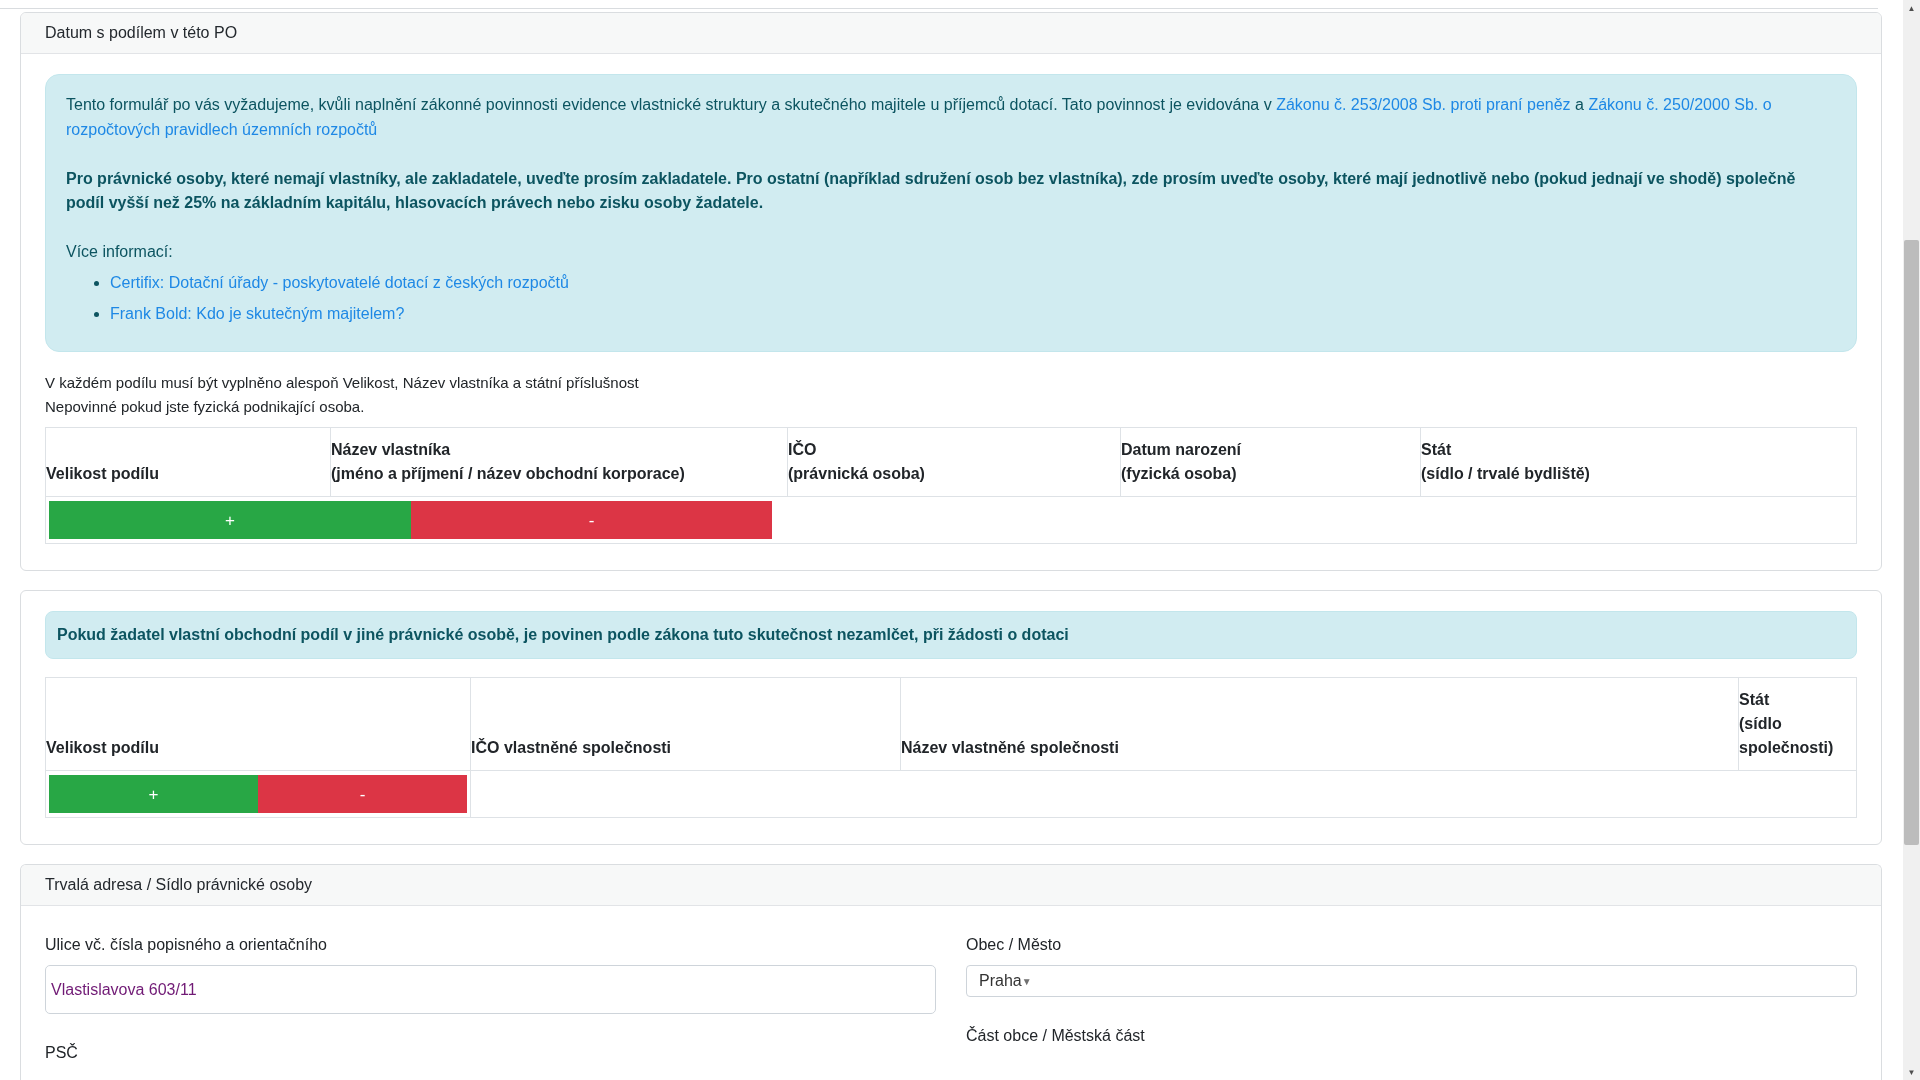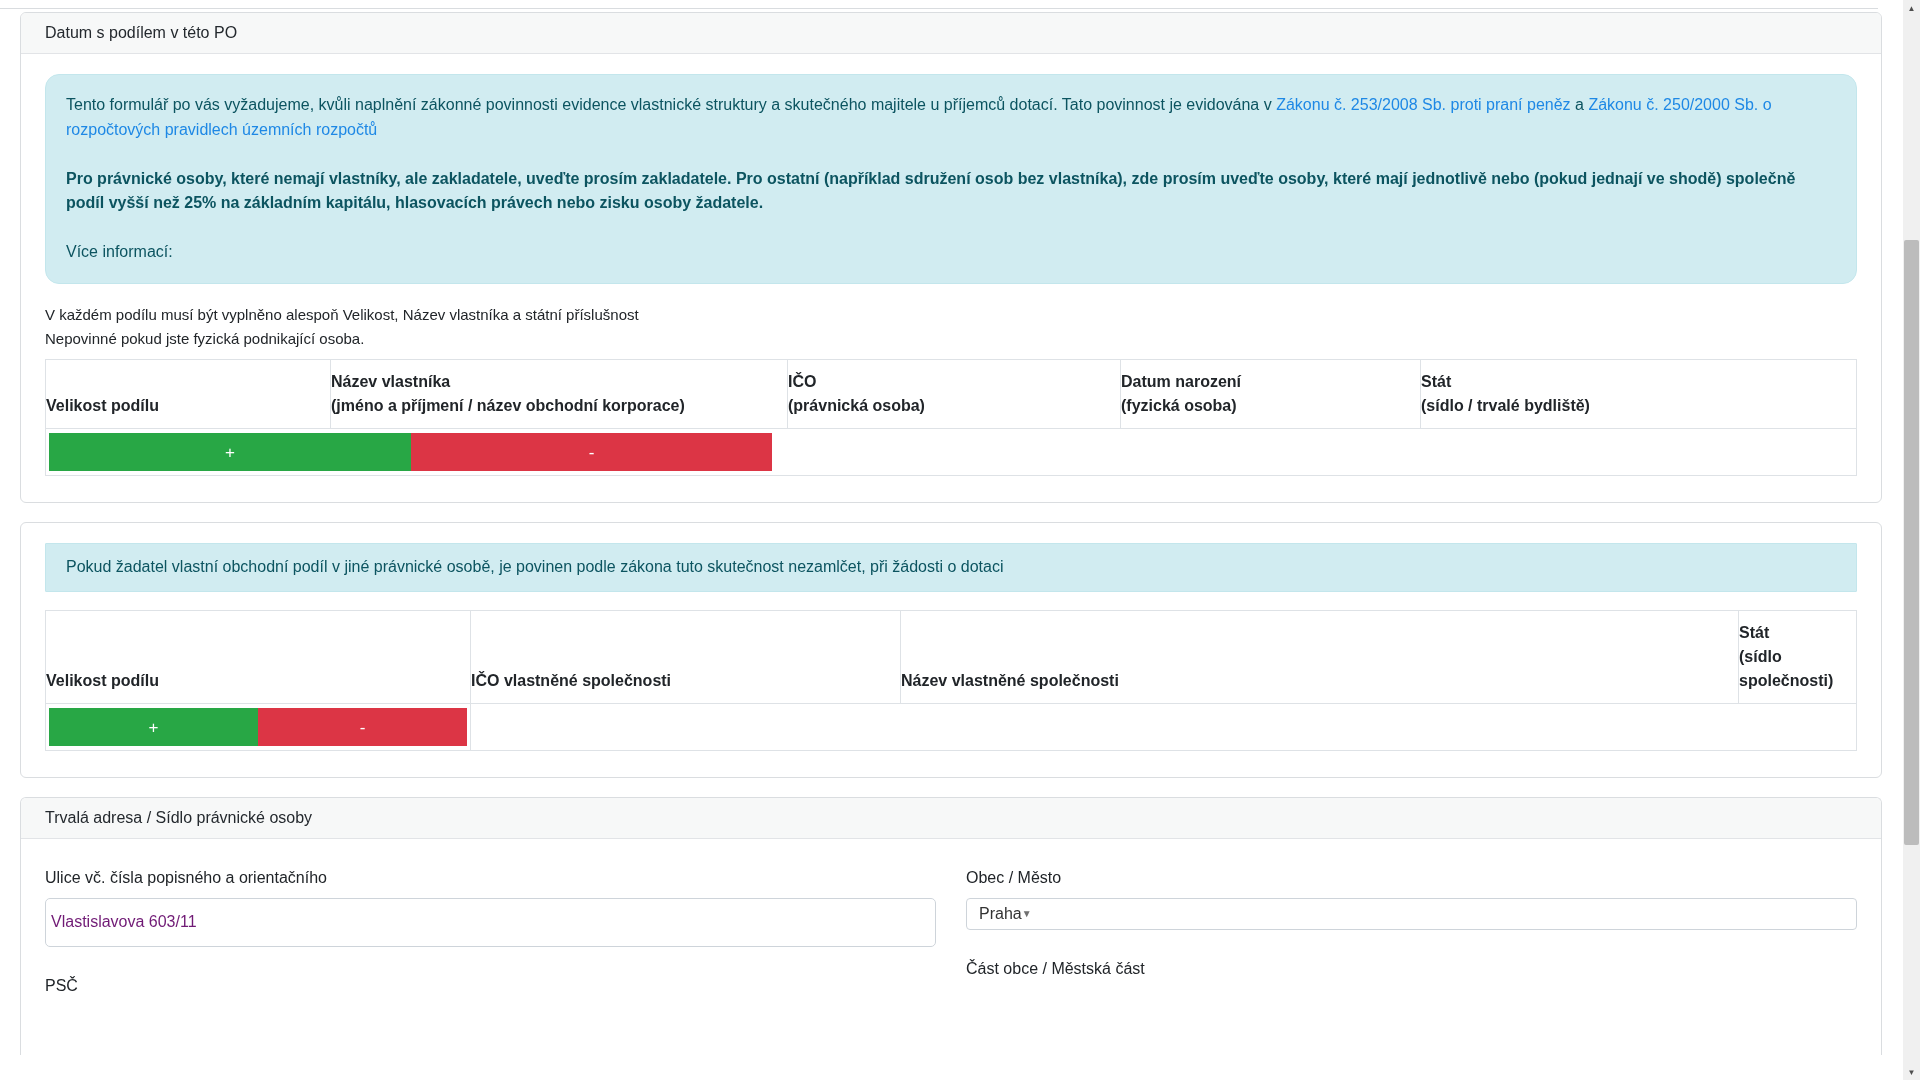--- a/index.html
+++ b/index.html
@@ -51,24 +51,25 @@
   .alert-info p.bold-par { font-weight: 700; margin-bottom: 24px; }
   .alert-info p.more-info { margin: 0; }
   .alert-info ul { margin: 6px 0 0; padding-left: 44px; }
   .alert-info li { margin-bottom: 6px; }
   a.lnk { color: #1e88e5; text-decoration: none; cursor: pointer; }
 
   .alert-slim {
     background: #d1ecf1;
     border: 1px solid #c3e6ec;
     color: #0c5460;
-    border-radius: 1px;
-    padding: 11px 20px;
+    border-radius: 8px;
+    padding: 11px 11px;
     line-height: 1.55;
     margin-bottom: 18px;
+    font-weight: bold;
   }
   .alert-slim p { margin: 0; }
 
   .note { font-size: 15px; margin: 0 0 7px; color: #212529; }
 
   table.grid {
     width: 100%;
     border-collapse: collapse;
     margin-top: 12px;
     font-size: 16px;
@@ -169,20 +170,24 @@
 <div class="content">
 
   <div class="card">
     <div class="card-header">Datum s podílem v této PO</div>
     <div class="card-body">
 
       <div class="alert-info">
         <p><span>Tento formulář po vás vyžadujeme, kvůli naplnění zákonné povinnosti evidence vlastnické struktury a skutečného majitele u příjemců dotací. Tato povinnost je evidována v </span><a class="lnk" href="#">Zákonu č. 253/2008 Sb. proti praní peněz</a><span> a </span><a class="lnk" href="#">Zákonu č. 250/2000 Sb. o rozpočtových pravidlech územních rozpočtů</a></p>
         <p class="bold-par">Pro právnické osoby, které nemají vlastníky, ale zakladatele, uveďte prosím zakladatele. Pro ostatní (například sdružení osob bez vlastníka), zde prosím uveďte osoby, které mají jednotlivě nebo (pokud jednají ve shodě) společně podíl vyšší než 25% na základním kapitálu, hlasovacích právech nebo zisku osoby žadatele.</p>
         <p class="more-info">Více informací:</p>
+        <ul>
+          <li><a class="lnk" href="#">Certifix: Dotační úřady - poskytovatelé dotací z českých rozpočtů</a></li>
+          <li><a class="lnk" href="#">Frank Bold: Kdo je skutečným majitelem?</a></li>
+        </ul>
       </div>
 
       <p class="note">V každém podílu musí být vyplněno alespoň Velikost, Název vlastníka a státní příslušnost</p>
       <p class="note">Nepovinné pokud jste fyzická podnikající osoba.</p>
 
       <table class="grid">
         <thead>
           <tr>
             <th style="width:285px">
               <div>Velikost podílu</div>

